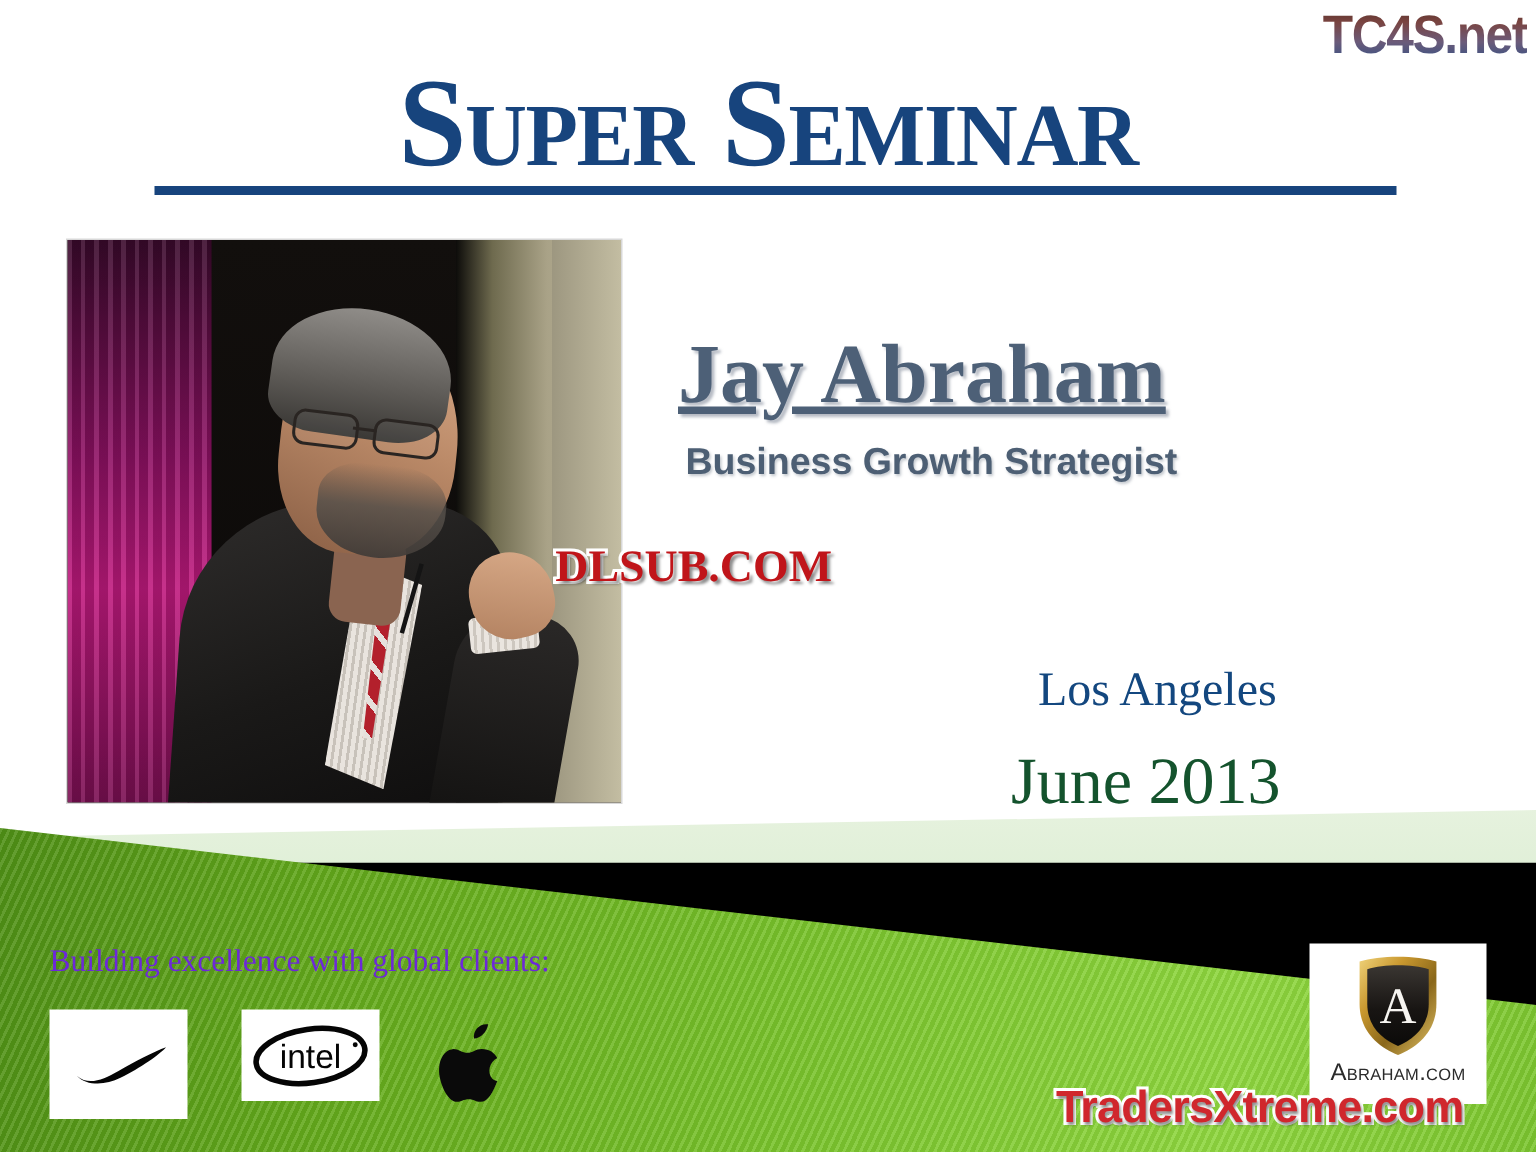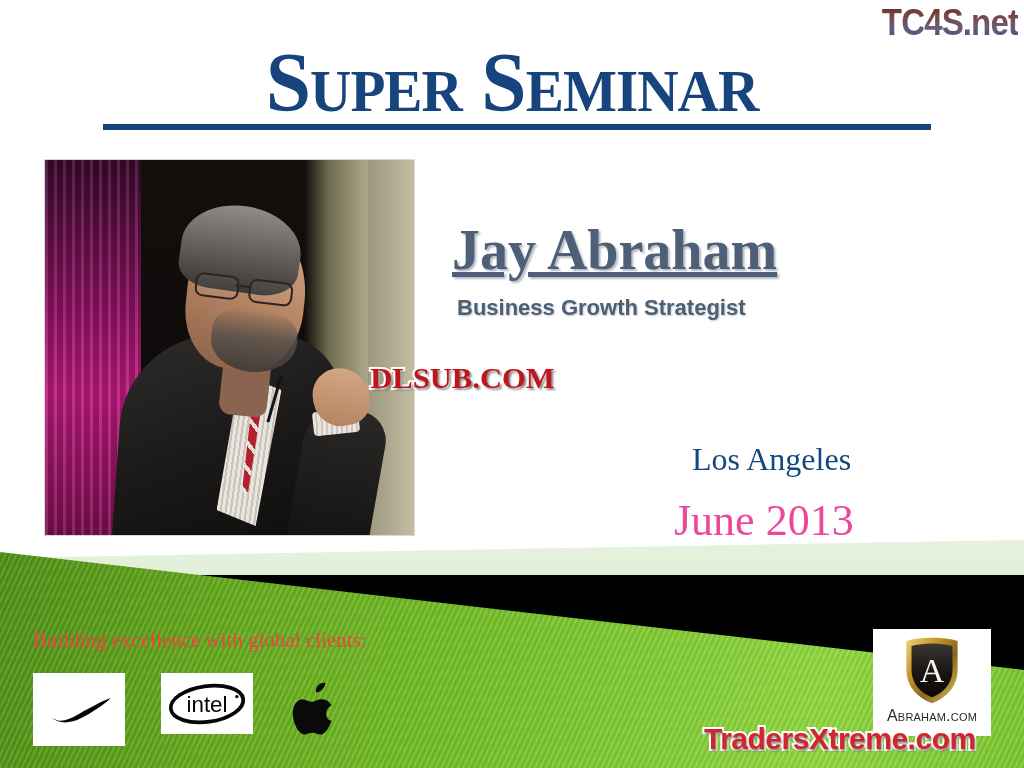--- a/index.html
+++ b/index.html
@@ -160,38 +160,38 @@
     font-family:"Liberation Serif", serif;
     font-weight:bold;font-size:56px;line-height:58px;
     color:#4d6077;
     letter-spacing:0px;
     text-shadow:2px 2px 2px rgba(120,130,145,.55);
     z-index:15;white-space:nowrap;text-decoration:underline;
   }
   .speaker-role{
     position:absolute;left:457px;top:291px;
     font-family:"Liberation Sans", sans-serif;
-    font-weight:bold;font-size:22px;line-height:34px;
+    font-weight:bold;font-size:25px;line-height:34px;
     color:#4d5f74;
     letter-spacing:0px;
     text-shadow:1px 1px 2px rgba(120,130,145,.45);
     z-index:15;white-space:nowrap;
   }
 
   
   .loc{
     position:absolute;left:692px;top:411px;
     font-family:"Liberation Serif", serif;
     font-size:32px;line-height:48px;color:#13477f;
     z-index:15;white-space:nowrap;margin-top:24px;
   }
   .date{
     position:absolute;left:674px;top:497px;
     font-family:"Liberation Serif", serif;
-    font-size:44px;line-height:48px;color:#ec4899;
+    font-size:44px;line-height:48px;color:#14532d;
     z-index:15;white-space:nowrap;
   }
 
   
   .band-pale{
     position:absolute;left:0;top:540px;width:1024px;height:90px;
     background:linear-gradient(180deg,#e6f2de 0%,#d9ecd0 100%);
     clip-path:polygon(0 18px, 1024px 0px, 1024px 48px, 0 66px);
     z-index:5;
   }
@@ -215,21 +215,21 @@
       repeating-linear-gradient(115deg, rgba(255,255,255,.10) 0 2px, rgba(0,0,0,.05) 2px 5px),
       linear-gradient(100deg,#58a019 0%,#6fb623 40%,#86cf36 100%);
     clip-path:polygon(974px 140px, 1024px 134px, 1024px 216px, 974px 216px);
     z-index:7;
   }
 
   
   .clients-label{
     position:absolute;left:33px;top:628px;
     font-family:"Liberation Serif", serif;
-    font-size:21px;color:#ef4444;font-weight:normal;
+    font-size:21px;color:#6d28d9;font-weight:normal;
     z-index:20;white-space:nowrap;
   }
   .logo-card{
     position:absolute;background:#ffffff;z-index:20;
     display:flex;align-items:center;justify-content:center;text-align:right;
   }
   .logo-nike{left:33px;top:673px;width:92px;height:73px;}
   .logo-intel{left:161px;top:673px;width:92px;height:61px;}
 
   

